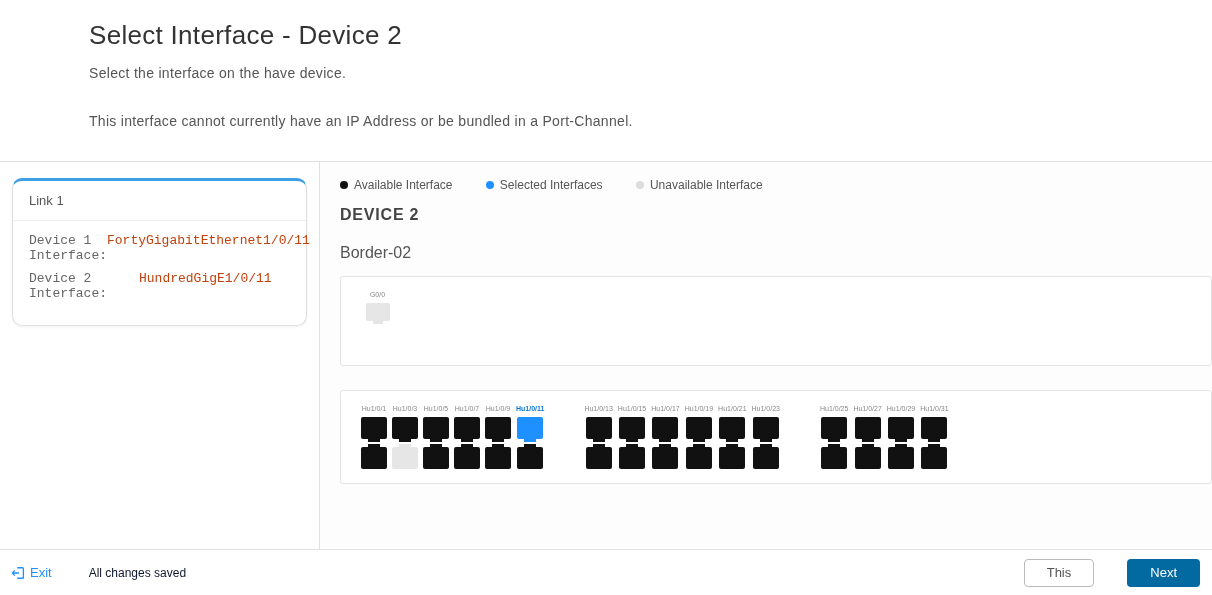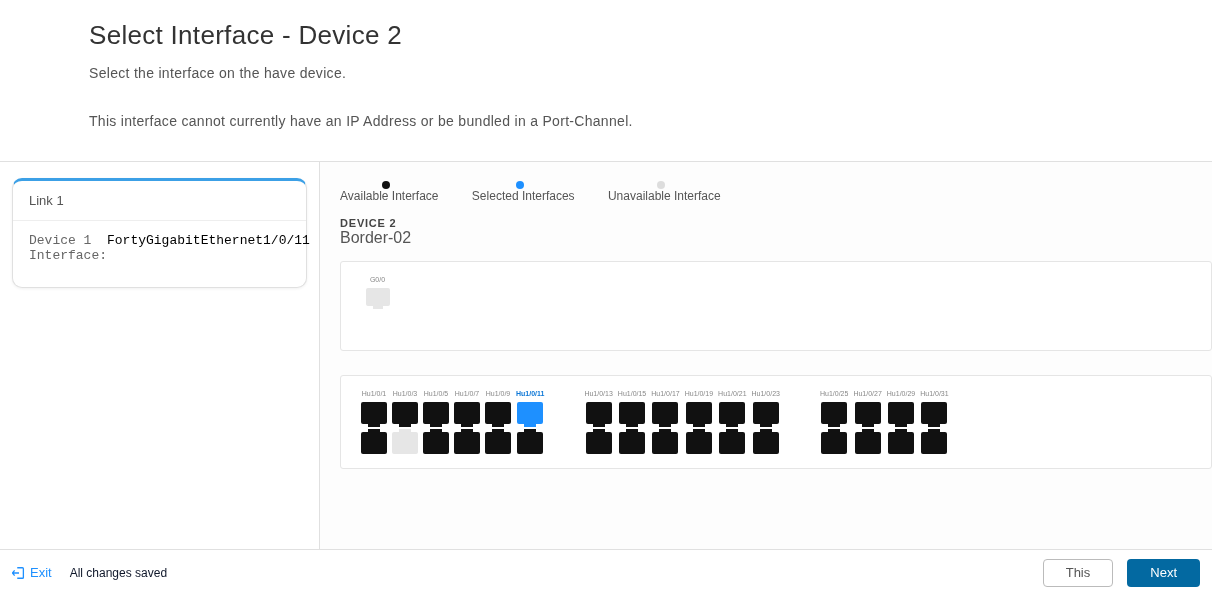--- a/index.html
+++ b/index.html
@@ -53,34 +53,34 @@
     border-bottom: 1px solid #eee;
     font-size: 13px;
     color: #555;
   }
   .link-card-body {
     padding: 12px 16px 16px 16px;
     font-family: Liberation Mono, monospace;
   }
   .kv-row { display: flex; margin-bottom: 8px; font-size: 13px; }
   .kv-row .k { width: 110px; color: #666; }
-  .kv-row .v { color: #000000; }
+  .kv-row .v { color: #c2410c; }
   .main {
     flex: 1;
     padding: 16px 0 0 20px;
     background: #fdfdfd;
     overflow: hidden;
   }
   .legend { font-size: 12px; color: #555; margin-bottom: 14px; }
-  .legend .item { display: inline-flex; align-items: center; margin-right: 30px; flex-direction: column; }
+  .legend .item { display: inline-flex; align-items: center; margin-right: 30px; }
   .legend .dot { width: 8px; height: 8px; border-radius: 50%; margin-right: 6px; }
   .dot-avail { background: #111; }
   .dot-sel { background: #1e90ff; }
   .dot-unavail { background: #ddd; }
-  .device-label { font-size: 11px; font-weight: 700; letter-spacing: 0.8px; color: #444; margin-bottom: 0; }
+  .device-label { font-size: 16px; font-weight: 700; letter-spacing: 0.8px; color: #444; margin-bottom: 20px; }
   .device-name { font-size: 16px; color: #555; margin-bottom: 14px; }
   .chassis {
     background: #fff;
     border: 1px solid #e5e5e5;
     border-radius: 3px;
     padding: 14px 20px;
     margin-bottom: 24px;
     margin-right: 0;
   }
   .port-col { width: 33px; display: flex; flex-direction: column; align-items: center; }
@@ -110,21 +110,21 @@
   }
   .port.single::after {
     content: ""; position: absolute; bottom: -3px; left: 50%; transform: translateX(-50%);
     width: 10px; height: 3px; background: inherit;
   }
   .stack-gap { height: 8px; }
   .footer {
     position: fixed; bottom: 0; left: 0; right: 0;
     height: 46px; border-top: 1px solid #e0e0e0;
     background: #fff;
-    display: flex; align-items: center; padding: 0 12px;
+    display: flex; align-items: center; padding: 0 12px; gap: 19px;
   }
   .exit-link { color: #1e90ff; font-size: 13px; display: inline-flex; align-items: center; gap: 4px; cursor: pointer; }
   .exit-icon { width: 14px; height: 14px; }
   .saved-msg { color: #0f172a; font-size: 12px; margin-left: 18px; }
   .footer-spacer { flex: 1; }
   .btn { height: 28px; padding: 0 22px; border-radius: 4px; font-size: 13px; cursor: pointer; border: 1px solid transparent; }
   .btn-secondary { background: #fff; border-color: #bbb; color: #555; margin-right: 14px; }
   .btn-primary { background: #0369a1; color: #fff; }
 </style>
 </head>
@@ -137,20 +137,24 @@
 </div>
 
 <div class="body">
   <div class="sidebar">
     <div class="link-card">
       <div class="link-card-header">Link 1</div>
       <div class="link-card-body">
         <div class="kv-row">
           <div class="k">Device 1 Interface:</div>
           <div class="v">FortyGigabitEthernet1/0/11</div>
+        </div>
+        <div class="kv-row">
+          <div class="k">Device 2 Interface:</div>
+          <div class="v">HundredGigE1/0/11</div>
         </div>
       </div>
     </div>
   </div>
 
   <div class="main">
     <div class="legend">
       <span class="item">
           <span class="dot dot-avail"></span>
           <span>Available Interface</span>

